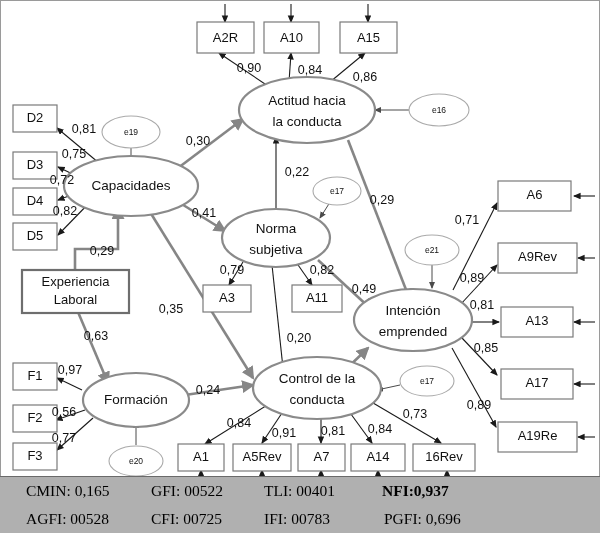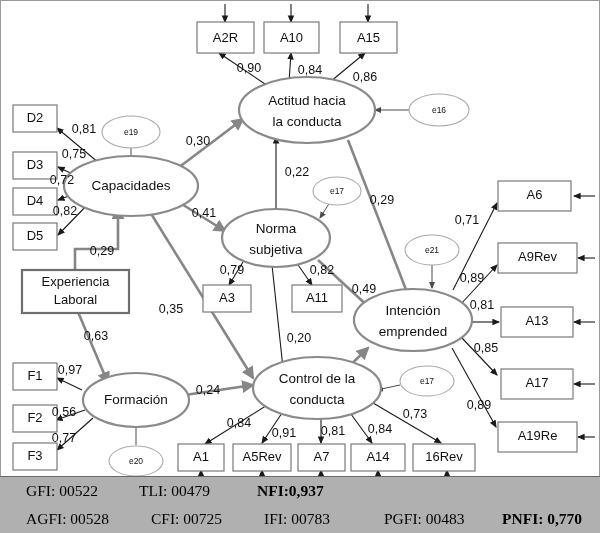--- a/index.html
+++ b/index.html
@@ -270,27 +270,27 @@
     <text class="coef" x="333" y="432">0,81</text>
     <text class="coef" x="380" y="430">0,84</text>
     <text class="coef" x="415" y="415">0,73</text>
   </svg>
 
   <div class="frame"></div>
 
   <div id="fit-panel">
     <div class="fit-row">
       <div class="fit-cell c0"></div>
+      <div class="fit-cell c1">CMIN: 0,165</div>
       <div class="fit-cell c2">GFI: 00522</div>
-      <div class="fit-cell c4">TLI: 00479</div>
+      <div class="fit-cell c4">TLI: 00401</div>
       <div class="fit-cell c5">NFI:0,937</div>
     </div>
     <div class="fit-row">
       <div class="fit-cell c0"></div>
       <div class="fit-cell c1">AGFI: 00528</div>
       <div class="fit-cell c2">CFI: 00725</div>
       <div class="fit-cell c3">IFI: 00783</div>
-      <div class="fit-cell c4">PGFI: 00483</div>
-      <div class="fit-cell c5">PNFI: 0,770</div>
+      <div class="fit-cell c4">PGFI: 0,696</div>
     </div>
   </div>
 
 </div>
 
 </body></html>

